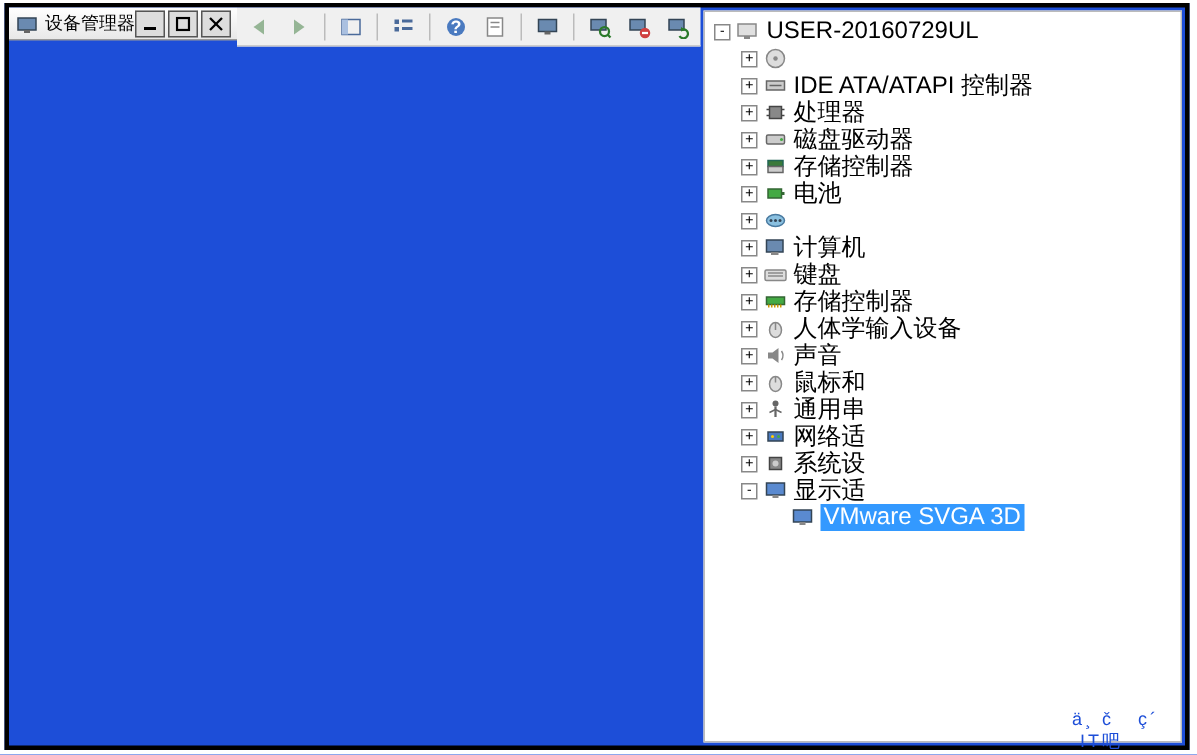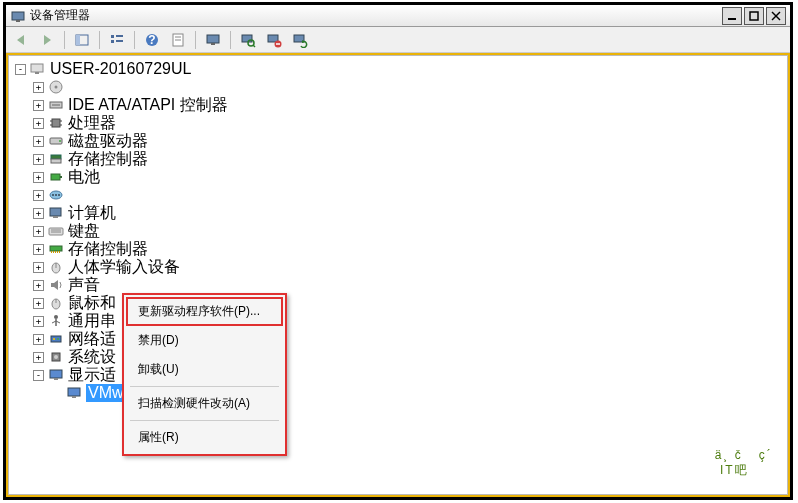--- a/index.html
+++ b/index.html
@@ -1,38 +1,38 @@
 <!DOCTYPE html>
 <html><head>
 <meta charset="utf-8">
 <style>
 * { margin: 0; padding: 0; box-sizing: border-box; font-family: "Microsoft YaHei", "SimSun", Tahoma, sans-serif; font-size: 12px; }
 body { background: #fff; width: 798px; height: 503px; position: relative; overflow: hidden; }
-.window { border: 3px solid #000; width: 790px; height: 498px; margin: 2px 0 0 3px; background: #eab308; display: flex; flex-direction: column; }
+.window { border: 3px solid #000; width: 790px; height: 498px; margin: 2px 0 0 3px; background: #1d4ed8; display: flex; }
 .titlebar { height: 22px; background: linear-gradient(#fff, #e8e8e8); border-bottom: 1px solid #999; display: flex; align-items: center; padding: 0 4px; }
 .titlebar-icon { width: 16px; height: 16px; margin-right: 4px; display: inline-flex; align-items: center; justify-content: center; }
 .titlebar-title { flex: 1; font-size: 12px; color: #000; }
 .win-controls { display: flex; gap: 2px; }
 .win-btn { width: 20px; height: 18px; border: 1px solid #555; background: #ddd; display: flex; align-items: center; justify-content: center; font-weight: bold; cursor: pointer; }
 .menubar { height: 22px; background: #f5f5f5; display: flex; align-items: center; padding: 0 6px; gap: 14px; border-bottom: 1px solid #ccc; }
 .menu-item { cursor: pointer; font-size: 12px; }
 .toolbar { height: 26px; background: #f0f0f0; border-bottom: 1px solid #ccc; display: flex; align-items: center; padding: 0 4px; gap: 4px; }
 .tb-btn { width: 22px; height: 22px; display: inline-flex; align-items: center; justify-content: center; cursor: pointer; border: 1px solid transparent; }
 .tb-sep { width: 1px; height: 18px; background: #bbb; margin: 0 2px; }
 .tree-area { flex: 1; background: #fff; border: 1px solid #bbb; margin: 2px; padding: 4px 0; overflow: auto; position: relative; }
 .tree-node { display: flex; align-items: center; height: 18px; white-space: nowrap; }
 .expander { width: 11px; height: 11px; border: 1px solid #888; background: #fff; display: inline-flex; align-items: center; justify-content: center; font-size: 9px; line-height: 1; cursor: pointer; margin-right: 4px; font-family: monospace; }
 .node-icon { width: 16px; height: 16px; margin-right: 4px; display: inline-flex; align-items: center; justify-content: center; }
 .node-label { font-size: 16px; cursor: pointer; }
 .node-label.selected { background: #3399ff; color: #fff; padding: 0 2px; }
 .context-menu { position: absolute; border: 2px solid #e03030; background: #f5f5f5; box-shadow: 2px 2px 4px rgba(0,0,0,.3); width: 165px; z-index: 100; padding: 2px; }
 .ctx-item { padding: 4px 10px; cursor: pointer; font-size: 12px; border: 2px solid transparent; }
 .ctx-item.highlight { border: 2px solid #e03030; }
 .ctx-sep { height: 1px; background: #ccc; margin: 2px 4px; }
-.watermark { position: absolute; right: 20px; bottom: 24px; color: #4d7c0f; font-size: 12px; letter-spacing: 2px; }
+.watermark { position: absolute; right: 20px; bottom: 0; color: #1d4ed8; font-size: 12px; letter-spacing: 2px; }
 svg { display: block; }
 </style>
 </head>
 <body>
 
 <div class="window">
   <div class="titlebar">
     <span class="titlebar-icon">
       <svg width="14" height="14">
           <rect x="1" y="3" width="12" height="8" fill="#6a8ab0" stroke="#345"></rect>
@@ -328,26 +328,17 @@
       <div class="tree-node" style="padding-left: 42px;">
         <span style="width: 15px; display: inline-block;"></span>
         <span class="node-icon">
           <svg width="16" height="16">
             <rect x="2" y="3" width="12" height="8" fill="#5a8ad0" stroke="#345"></rect>
             <rect x="6" y="11" width="4" height="2" fill="#888"></rect>
           </svg>
         </span>
         <span class="node-label selected">VMware SVGA 3D</span>
       </div>
-      <div class="context-menu" id="ctx" style="left:113px; top:237px;">
-        <div class="ctx-item highlight">更新驱动程序软件(P)...</div>
-        <div class="ctx-item">禁用(D)</div>
-        <div class="ctx-item">卸载(U)</div>
-        <div class="ctx-sep"></div>
-        <div class="ctx-item">扫描检测硬件改动(A)</div>
-        <div class="ctx-sep"></div>
-        <div class="ctx-item">属性(R)</div>
-      </div>
   </div>
 </div>
 
 <div class="watermark" style="white-space:pre;">ä¸ č   ç´ 
  IT吧</div>
 
 </body></html>

